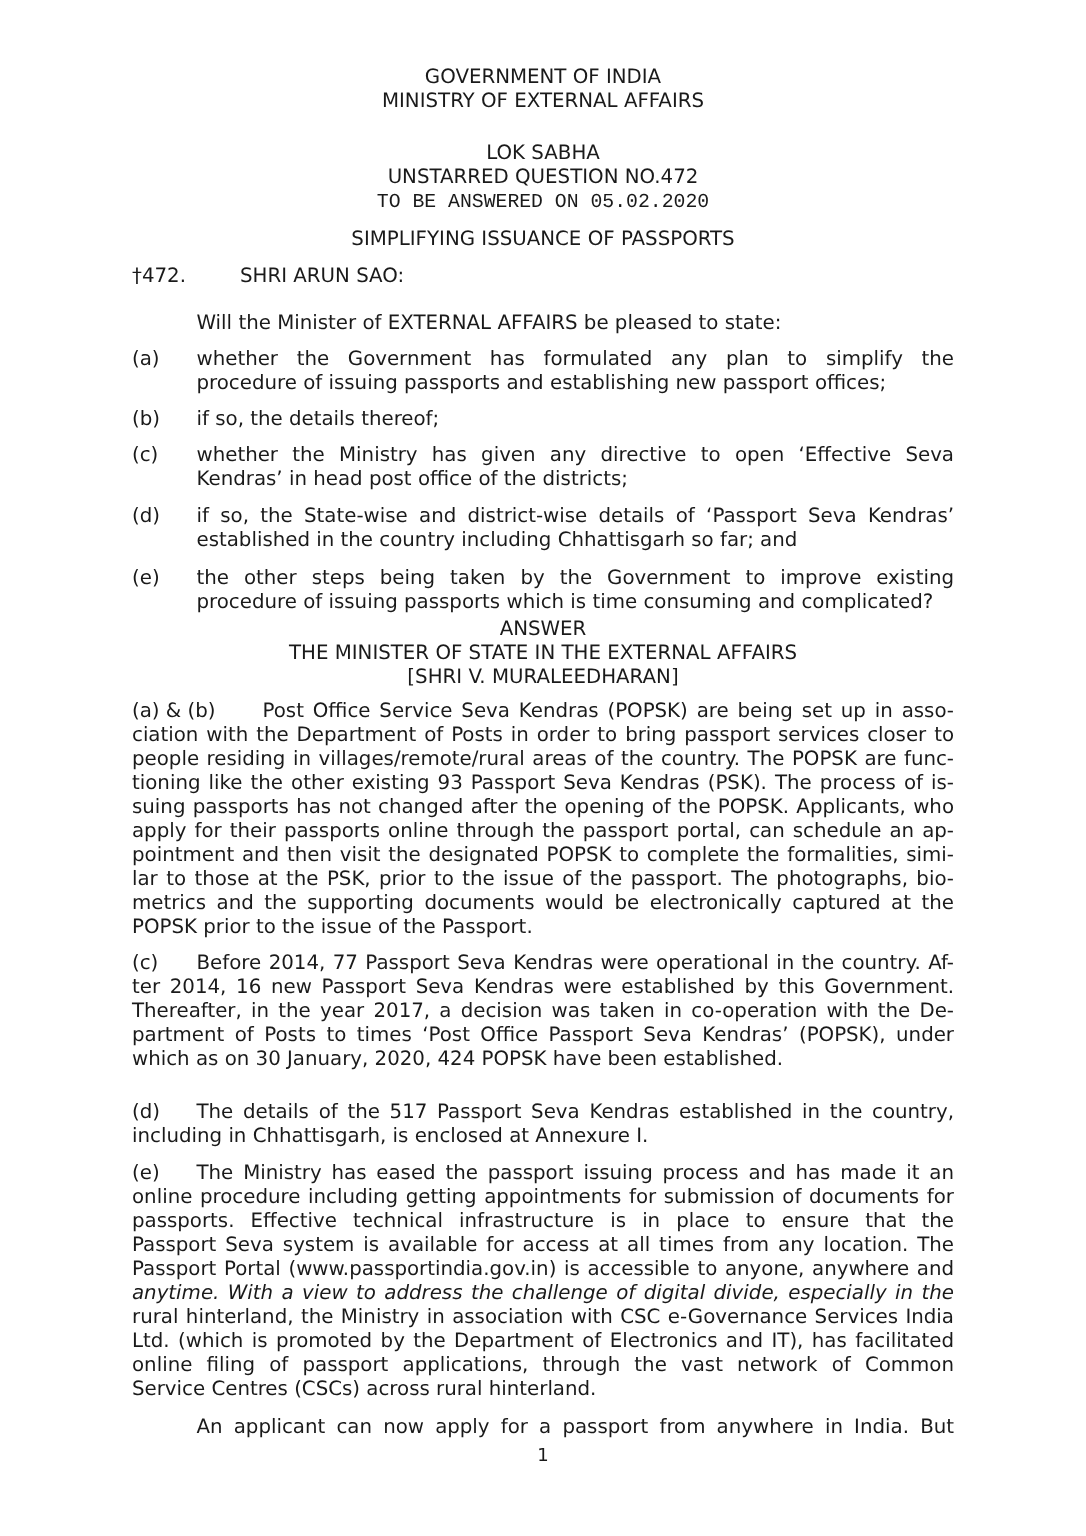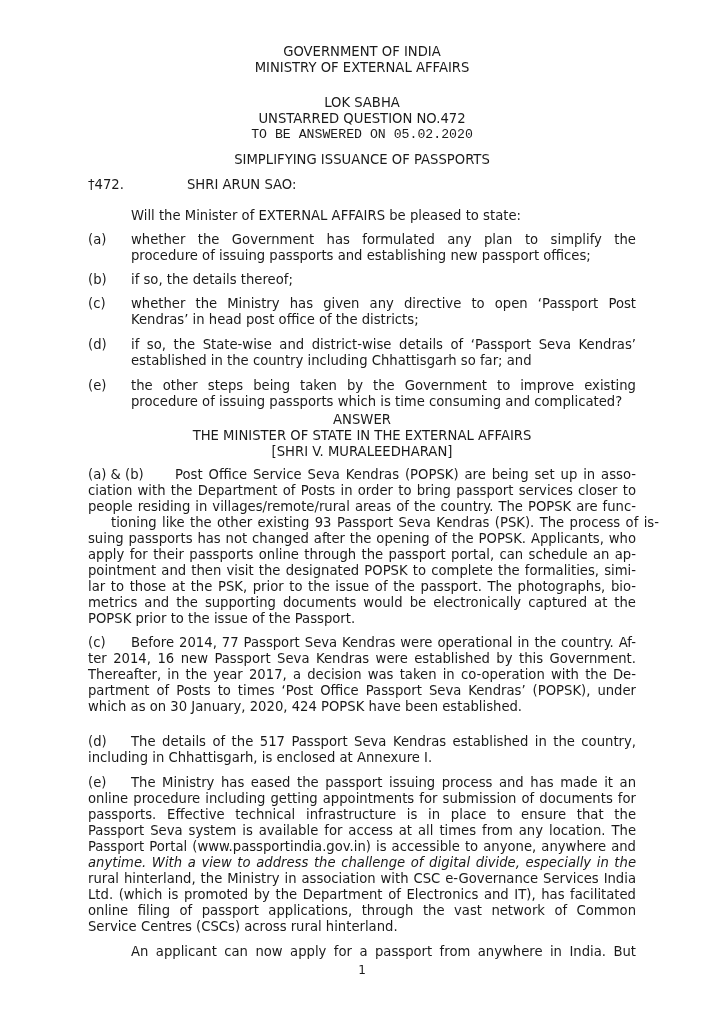--- a/index.html
+++ b/index.html
@@ -20,51 +20,51 @@
 <div class="page">
 
   <div class="center" style="top:43px;">GOVERNMENT OF INDIA</div>
   <div class="center" style="top:59px;">MINISTRY OF EXTERNAL AFFAIRS</div>
   <div class="center" style="top:94px;">LOK SABHA</div>
   <div class="center" style="top:110px;">UNSTARRED QUESTION NO.472</div>
   <div class="center" style="top:126px;font-family:Liberation Mono, monospace;">TO BE ANSWERED ON 05.02.2020</div>
   <div class="center" style="top:151px;">SIMPLIFYING ISSUANCE OF PASSPORTS</div>
 
   <div class="line" style="left:88px; top:176px;">†472.</div>
-  <div class="line" style="left:187px; top:176px;">SHRI ARUN SAO:</div>
+  <div class="line" style="left:160px; top:176px;">SHRI ARUN SAO:</div>
   <div class="line" style="left:131px; top:207px;">Will the Minister of EXTERNAL AFFAIRS be pleased to state:</div>
 
   <div class="qlabel" style="top:231px;">(a)</div>
   <div class="qtext" style="top:231px;">whether the Government has formulated any plan to simplify the</div>
   <div class="qtext last" style="top:247px;">procedure of issuing passports and establishing new passport offices;</div>
 
   <div class="qlabel" style="top:271px;">(b)</div>
   <div class="qtext last" style="top:271px;">if so, the details thereof;</div>
 
   <div class="qlabel" style="top:295px;">(c)</div>
-  <div class="qtext" style="top:295px;">whether the Ministry has given any directive to open ‘Passport Post</div>
+  <div class="qtext" style="top:295px;">whether the Ministry has given any directive to open ‘Effective Seva</div>
   <div class="qtext last" style="top:311px;">Kendras’ in head post office of the districts;</div>
 
   <div class="qlabel" style="top:336px;">(d)</div>
   <div class="qtext" style="top:336px;">if so, the State-wise and district-wise details of ‘Passport Seva Kendras’</div>
   <div class="qtext last" style="top:352px;">established in the country including Chhattisgarh so far; and</div>
 
   <div class="qlabel" style="top:377px;">(e)</div>
   <div class="qtext" style="top:377px;">the other steps being taken by the Government to improve existing</div>
   <div class="qtext last" style="top:393px;">procedure of issuing passports which is time consuming and complicated?</div>
 
   <div class="center" style="top:411px;">ANSWER</div>
   <div class="center" style="top:427px;">THE MINISTER OF STATE IN THE EXTERNAL AFFAIRS</div>
   <div class="center" style="top:443px;">[SHRI V. MURALEEDHARAN]</div>
 
   <div class="line" style="left:88px; top:466px;">(a) &amp; (b)</div>
   <div class="just" style="left:175px; width:461px; top:466px;">Post Office Service Seva Kendras (POPSK) are being set up in asso-</div>
   <div class="just" style="top:482px;">ciation with the Department of Posts in order to bring passport services closer to</div>
   <div class="just" style="top:498px;">people residing in villages/remote/rural areas of the country. The POPSK are func-</div>
-  <div class="just" style="top:514px;margin-left:23px;">tioning like the other existing 93 Passport Seva Kendras (PSK). The process of is-</div>
+  <div class="just" style="top:514px;">tioning like the other existing 93 Passport Seva Kendras (PSK). The process of is-</div>
   <div class="just" style="top:530px;">suing passports has not changed after the opening of the POPSK. Applicants, who</div>
   <div class="just" style="top:546px;">apply for their passports online through the passport portal, can schedule an ap-</div>
   <div class="just" style="top:562px;">pointment and then visit the designated POPSK to complete the formalities, simi-</div>
   <div class="just" style="top:578px;">lar to those at the PSK, prior to the issue of the passport. The photographs, bio-</div>
   <div class="just" style="top:594px;">metrics and the supporting documents would be electronically captured at the</div>
   <div class="just last" style="top:610px;">POPSK prior to the issue of the Passport.</div>
 
   <div class="line" style="left:88px; top:634px;">(c)</div>
   <div class="just" style="left:131px; width:505px; top:634px;">Before 2014, 77 Passport Seva Kendras were operational in the country. Af-</div>
   <div class="just" style="top:650px;">ter 2014, 16 new Passport Seva Kendras were established by this Government.</div>

